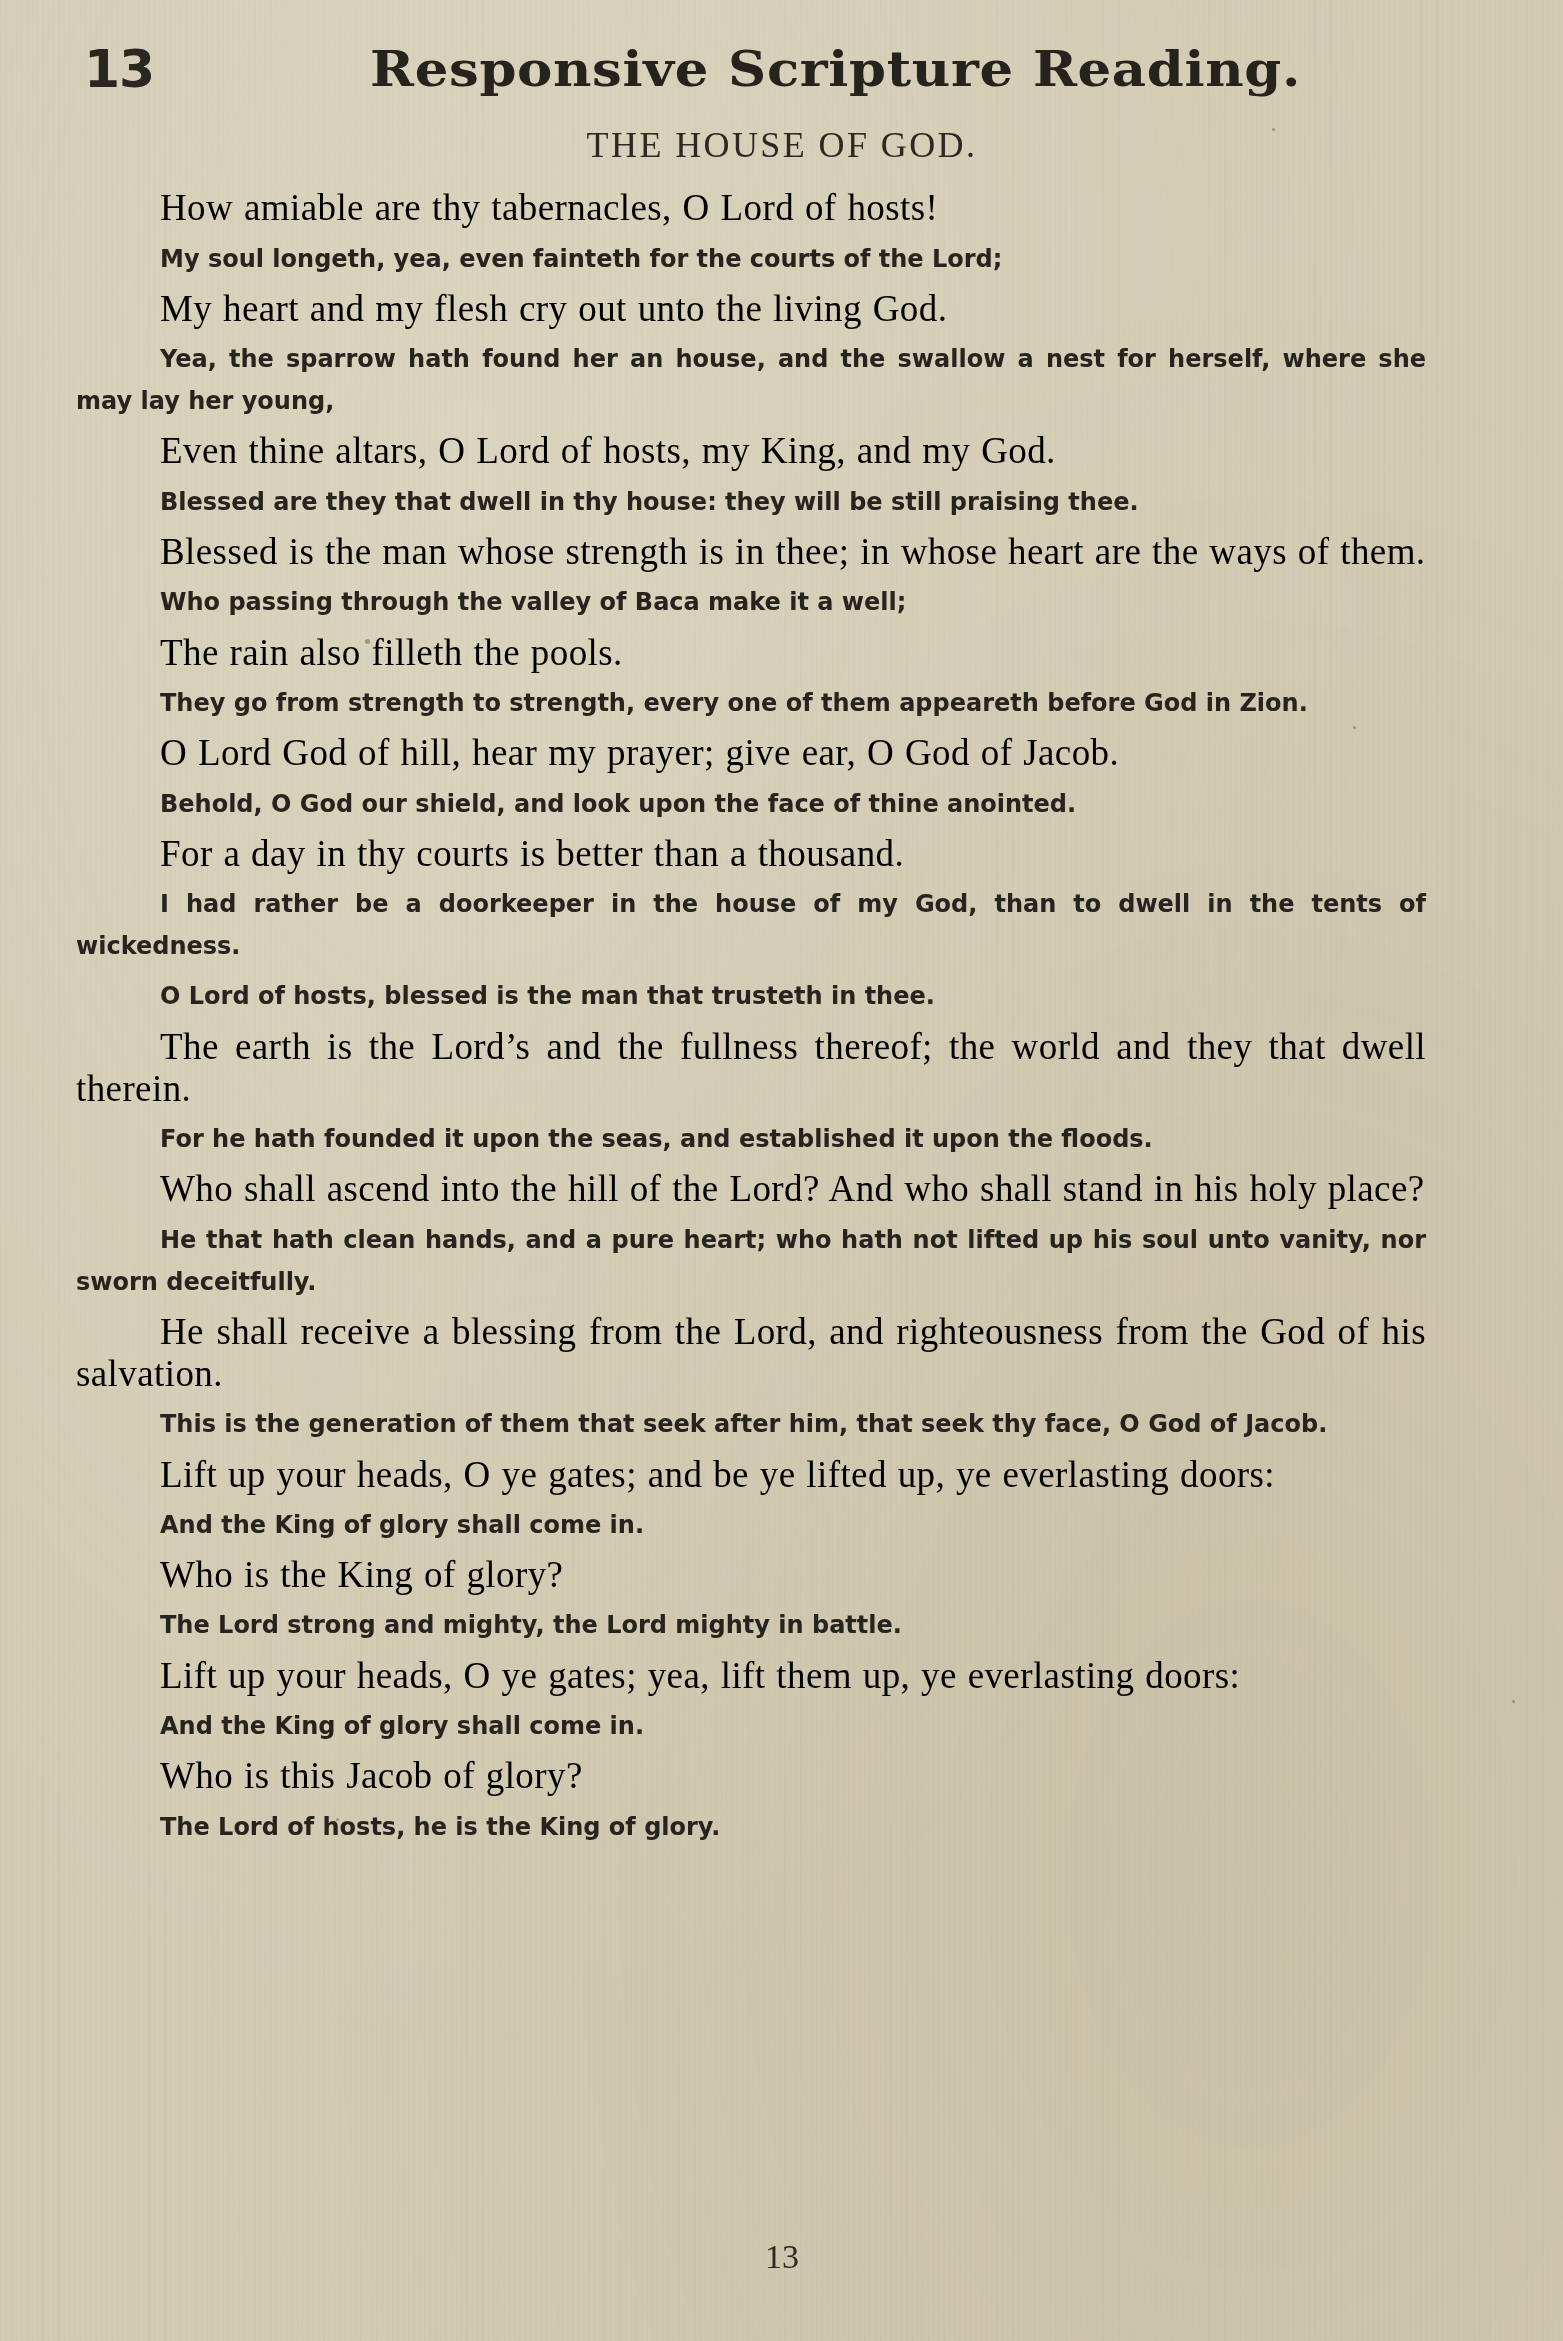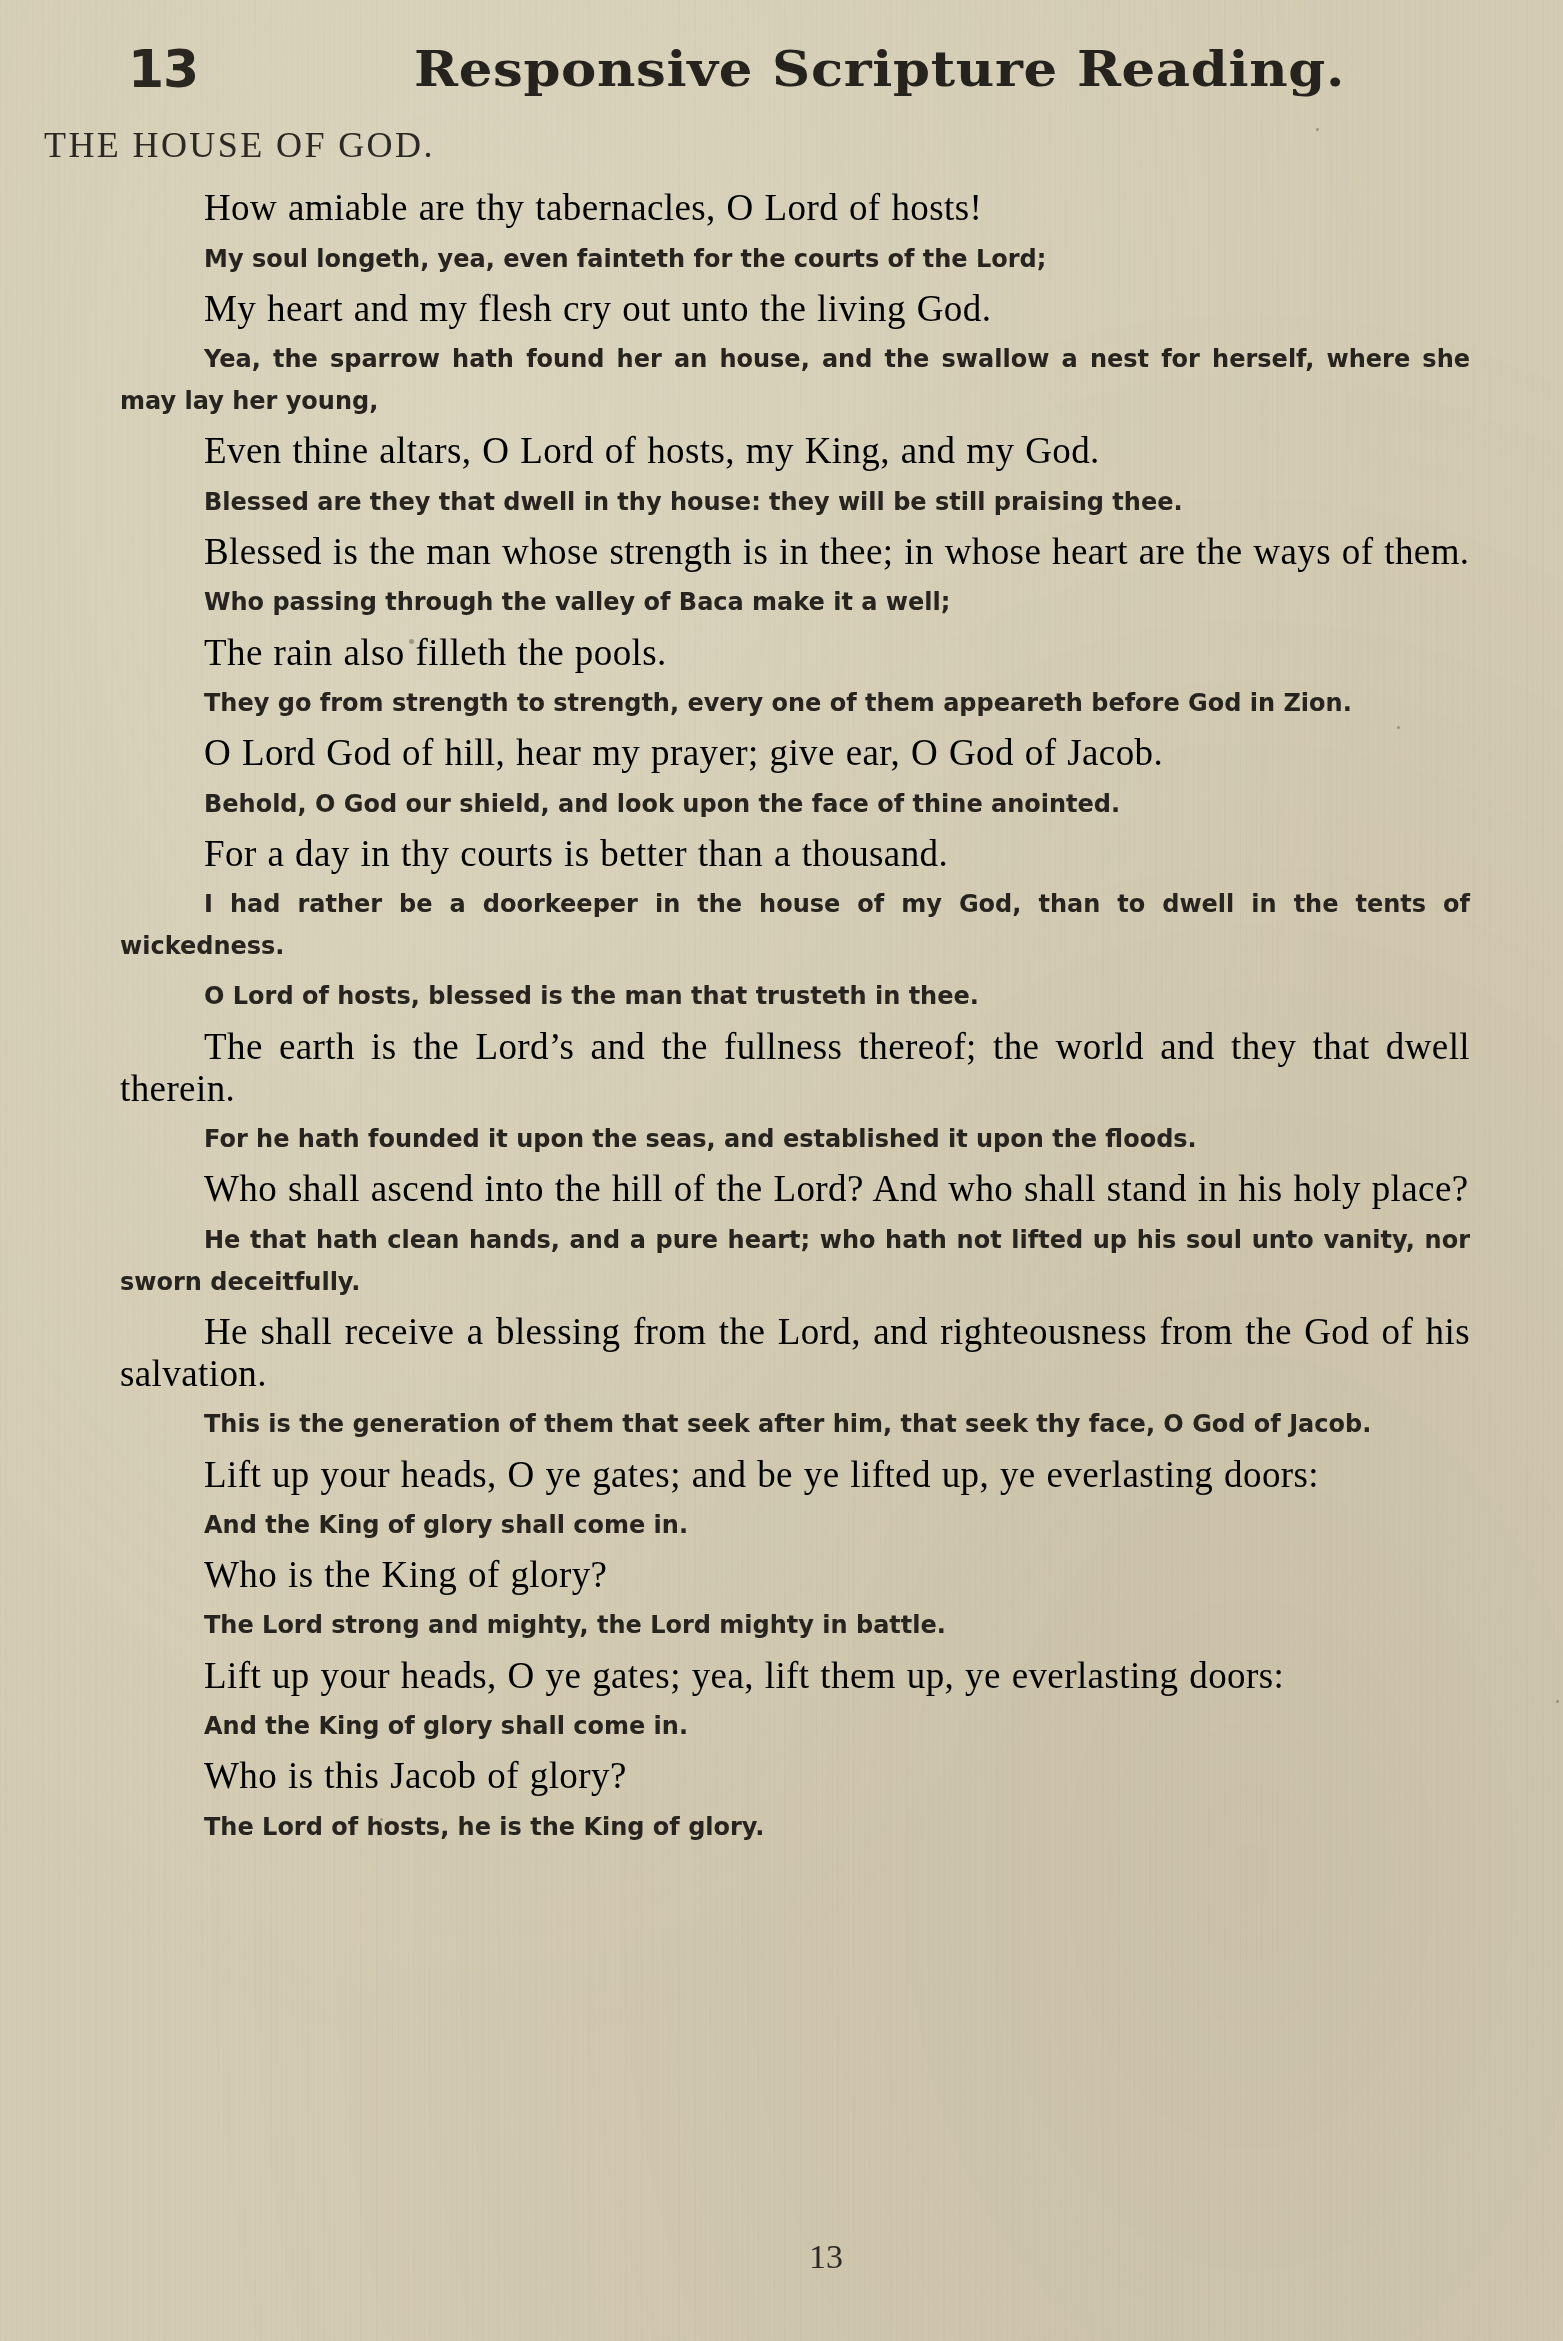--- a/index.html
+++ b/index.html
@@ -8,36 +8,36 @@
     background: #d3cbb2;
     background-image:
       radial-gradient(ellipse at 30% 20%, rgba(255,255,245,0.18), rgba(0,0,0,0) 60%),
       radial-gradient(ellipse at 80% 80%, rgba(120,105,75,0.10), rgba(0,0,0,0) 60%),
       repeating-linear-gradient(90deg, rgba(90,80,60,0.025) 0px, rgba(90,80,60,0.025) 1.2px, rgba(0,0,0,0) 1.2px, rgba(0,0,0,0) 5.3px);
     color: #2b2722;
     position: relative;
     overflow: hidden;
     font-family: "DejaVu Serif", "Liberation Serif", serif;
   }
-  .page { position: absolute; left: 0; top: 0; width: 1324px; height: 2342px; margin-left: 44px; }
+  .page { position: absolute; left: 0; top: 0; width: 1324px; height: 2342px; }
   .header-number {
     position: absolute; left: 84px; top: 43px;
     font-family: "DejaVu Sans", "Liberation Sans", sans-serif;
     font-weight: bold; font-size: 52px; line-height: 1; color: #2a2620;
     letter-spacing: -1.2px;
   }
   .header-title {
     position: absolute; left: 370px; top: 44px;
     font-family: "DejaVu Serif", "Liberation Serif", serif;
     font-weight: bold; font-size: 49px; line-height: 1.05; color: #26221d;
     letter-spacing: 0.6px;
     transform: scaleX(1.08); transform-origin: left top;
   }
   .subtitle {
-    position: absolute; left: 0; width: 1564px; top: 127px; 
+    position: absolute; left: 0; width: 1564px; top: 127px; text-align: center;
     font-family: "Liberation Serif", "DejaVu Serif", serif;
     font-size: 36px; letter-spacing: 2.4px; line-height: 1; color: #2c2823;
   }
   .verses {
     position: absolute; left: 76px; top: 179px; width: 1350px;
   }
   .verse {
     margin: 0;
     text-indent: 84px;
     text-align: justify;

